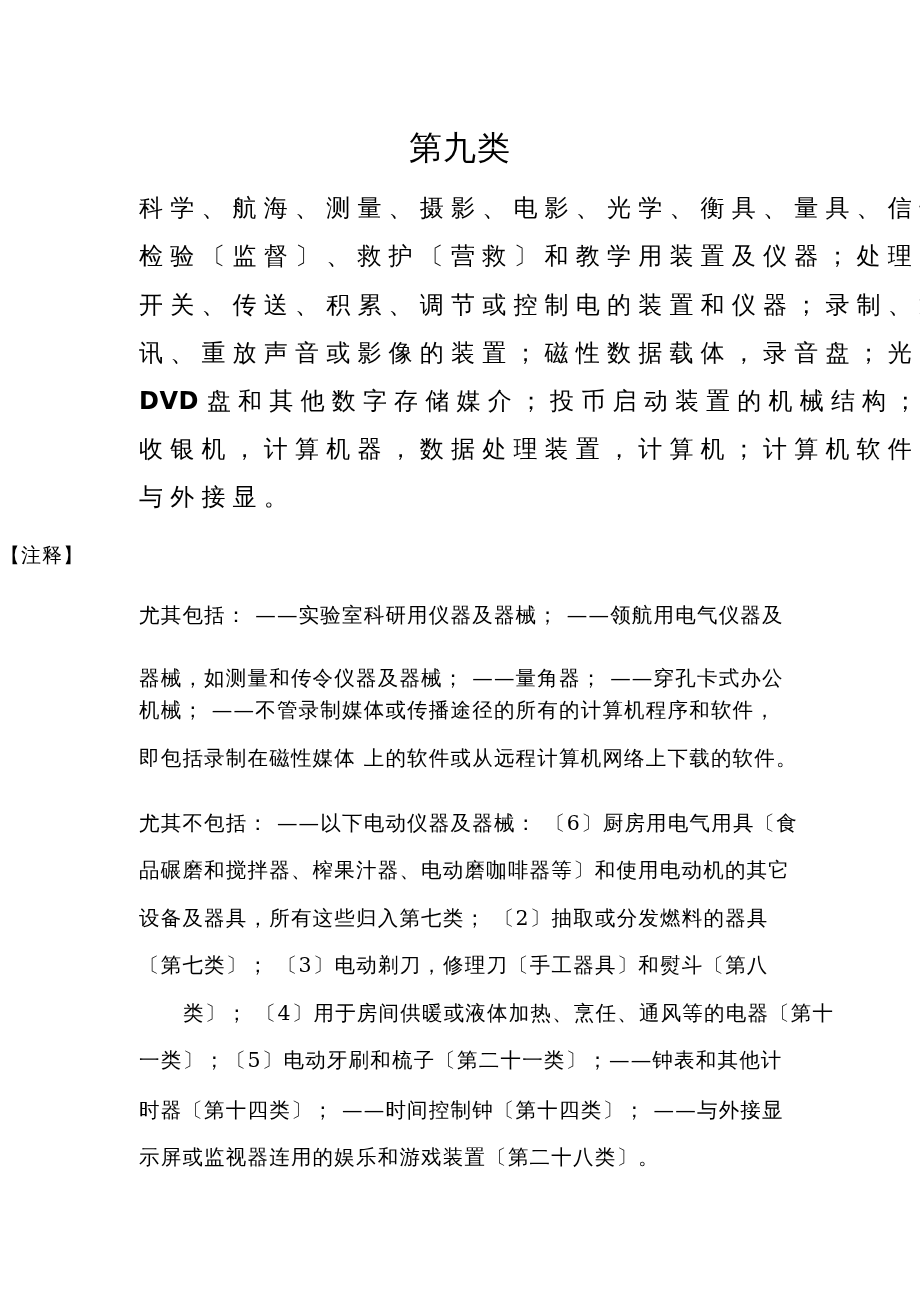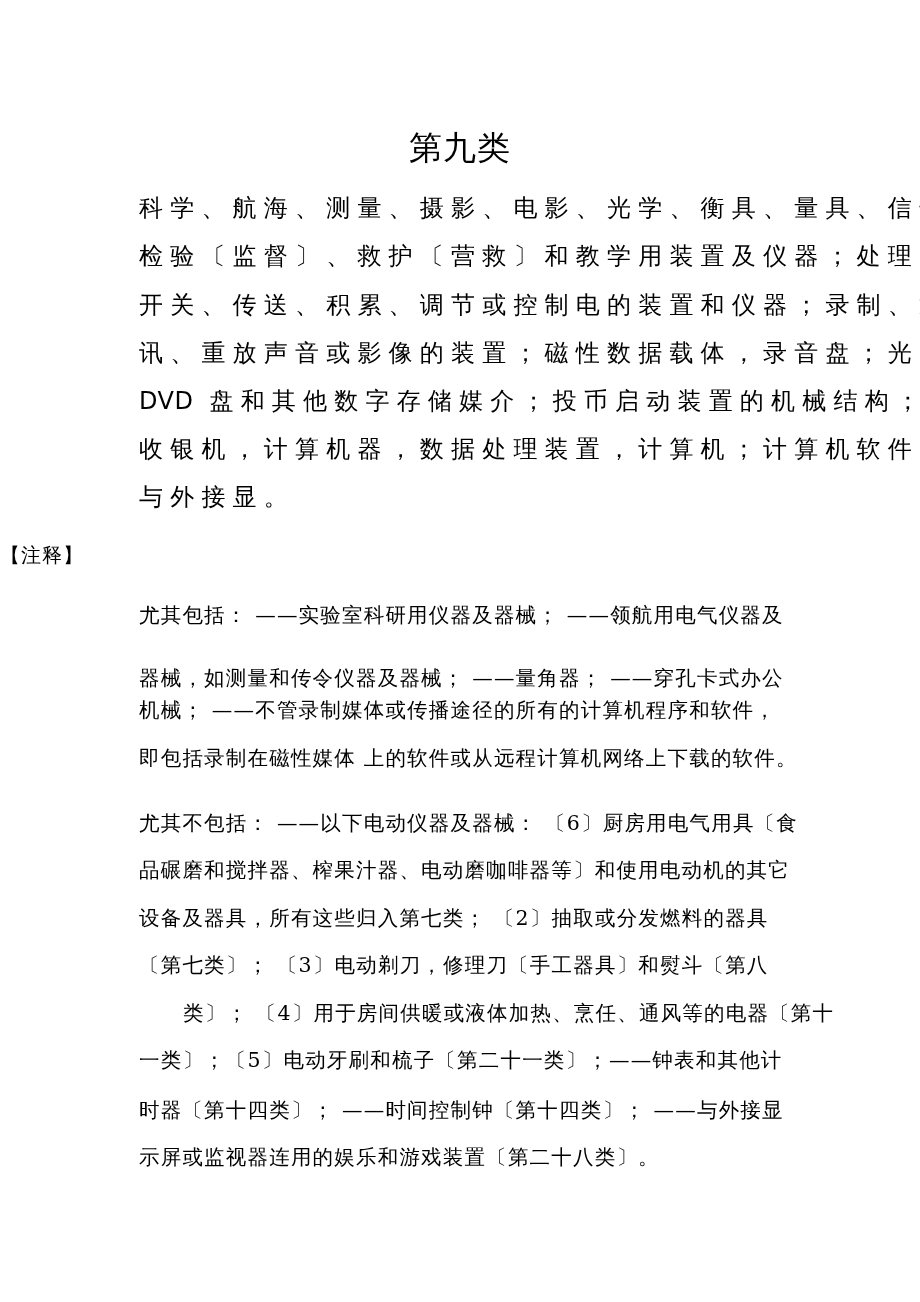--- a/index.html
+++ b/index.html
@@ -38,23 +38,23 @@
       left: 139px;
       white-space: nowrap;
     }
     .main-line {
       font-family: "DejaVu Sans", "Liberation Sans", sans-serif;
       font-size: 24px;
       line-height: 30px;
       letter-spacing: 7.2px;
     }
     .main-line .latin {
-      font-weight: normal;
+      font-weight: bold;
       letter-spacing: 0.5px;
-      margin-right: 16px;
+      margin-right: 8px;
     }
     .heading-notes {
       position: absolute;
       left: 0;
       width: 920px;
       top: 543px;
       font-family: Liberation Mono, monospace;
       font-size: 20px;
       line-height: 28px;
       letter-spacing: 1px;

